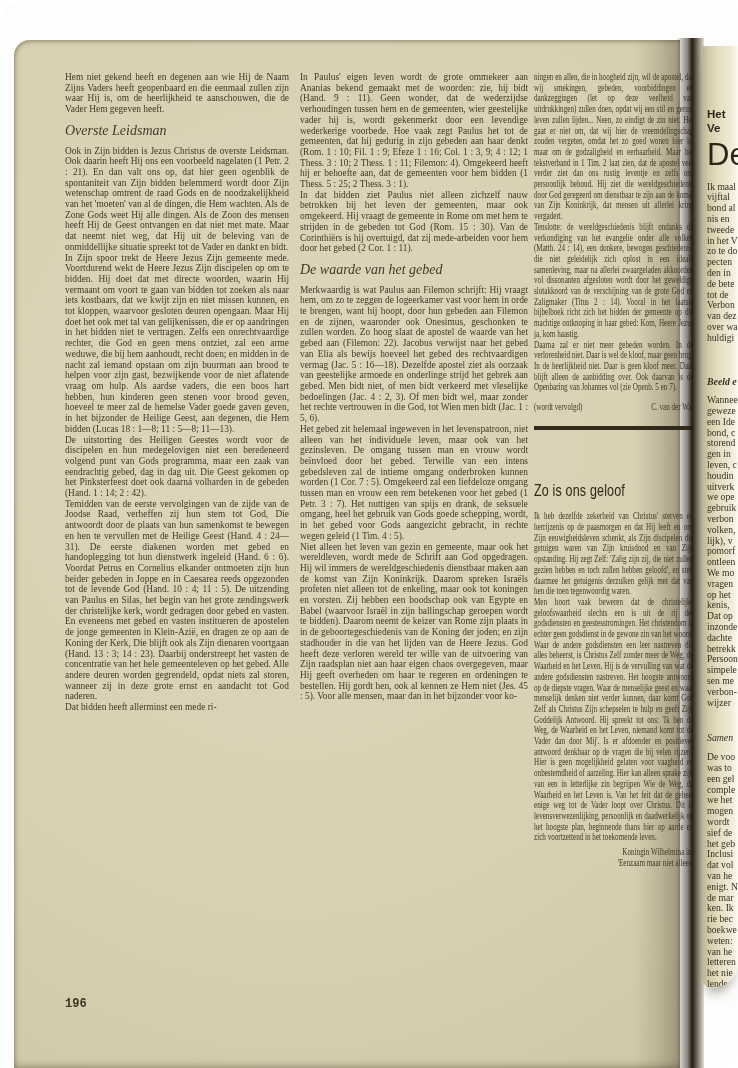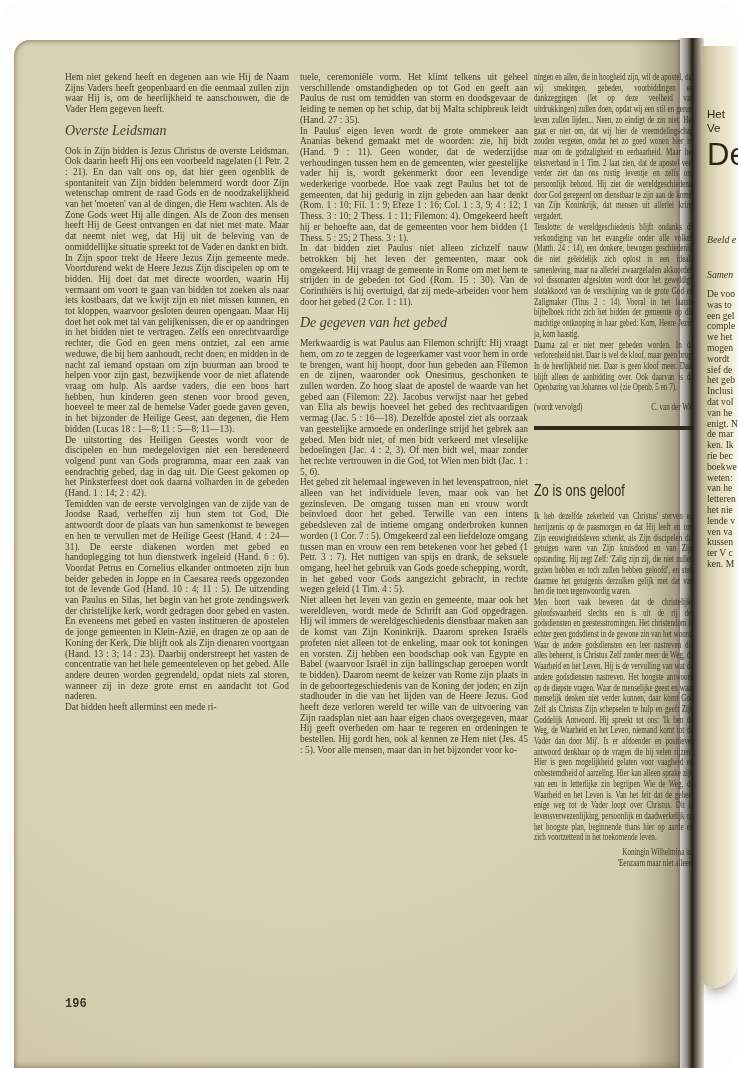--- a/index.html
+++ b/index.html
@@ -74,29 +74,29 @@
   .right-page{
     position:absolute;left:702px;top:46px;width:36px;height:942px;overflow:hidden;
     background:linear-gradient(90deg, #bdb190 0%, #d3caaa 18%, #e4ddc1 45%,
       #ece6cf 70%, var(--paper-edge) 92%, #fbf9f1 100%);
     border-radius:0 0 26px 10px;
     box-shadow:0 10px 12px -6px rgba(60,50,35,.5);
   }
   .rp-inner{padding:62px 0 0 5px;color:#38311f;}
   .rp-kicker{
     font-family:"Liberation Sans","DejaVu Sans",sans-serif;
-    font-weight:normal;font-size:11.5px;line-height:1.2;color:#2c2616;
+    font-weight:bold;font-size:11.5px;line-height:1.2;color:#2c2616;
   }
   .rp-title{
     font-family:"Liberation Sans","DejaVu Sans",sans-serif;
     font-weight:400;font-size:31px;line-height:1;color:#2c2616;margin:3px 0 12px;
   }
   .rp-frag{font-size:9.6px;line-height:10.8px;white-space:pre-line;}
   .rp-subhead{font-style:italic;font-size:9.8px;line-height:1.2;margin:0 0 8px;}
-  .gap-lg{margin-top:64px;}
+  .gap-lg{margin-top:32px;font-weight:bold;}
   .gap-md{margin-top:24px;}
 </style>
 </head>
 <body>
 
 <div class="scan">
 
   <div class="main-page">
     <div class="fold-darken"></div>
 
@@ -104,24 +104,23 @@
       <p class="para">Hem niet gekend heeft en degenen aan wie Hij de Naam Zijns Vaders heeft geopenbaard en die eenmaal zullen zijn waar Hij is, om de heerlijkheid te aanschouwen, die de Vader Hem gegeven heeft.</p>
       <h3 class="subhead">Overste Leidsman</h3>
       <p class="para">Ook in Zijn bidden is Jezus Christus de overste Leidsman. Ook daarin heeft Hij ons een voorbeeld nagelaten (1 Petr. 2 : 21). En dan valt ons op, dat hier geen ogenblik de spontaniteit van Zijn bidden belemmerd wordt door Zijn wetenschap omtrent de raad Gods en de noodzakelijkheid van het 'moeten' van al de dingen, die Hem wachten. Als de Zone Gods weet Hij alle dingen. Als de Zoon des mensen heeft Hij de Geest ontvangen en dat niet met mate. Maar dat neemt niet weg, dat Hij uit de beleving van de onmiddellijke situatie spreekt tot de Vader en dankt en bidt.</p>
       <p class="para">In Zijn spoor trekt de Heere Jezus Zijn gemeente mede. Voortdurend wekt de Heere Jezus Zijn discipelen op om te bidden. Hij doet dat met directe woorden, waarin Hij vermaant om voort te gaan van bidden tot zoeken als naar iets kostbaars, dat we kwijt zijn en niet missen kunnen, en tot kloppen, waarvoor gesloten deuren opengaan. Maar Hij doet het ook met tal van gelijkenissen, die er op aandringen in het bidden niet te vertragen. Zelfs een onrechtvaardige rechter, die God en geen mens ontziet, zal een arme weduwe, die bij hem aanhoudt, recht doen; en midden in de nacht zal iemand opstaan om zijn buurman aan brood te helpen voor zijn gast, bezwijkende voor de niet aflatende vraag om hulp. Als aardse vaders, die een boos hart hebben, hun kinderen geen stenen voor brood geven, hoeveel te meer zal de hemelse Vader goede gaven geven, in het bijzonder de Heilige Geest, aan degenen, die Hem bidden (Lucas 18 : 1—8; 11 : 5—8; 11—13).</p>
       <p class="para">De uitstorting des Heiligen Geestes wordt voor de discipelen en hun medegelovigen niet een beredeneerd volgend punt van Gods programma, maar een zaak van eendrachtig gebed, dag in dag uit. Die Geest gekomen op het Pinksterfeest doet ook daarná volharden in de gebeden (Hand. 1 : 14; 2 : 42).</p>
       <p class="para">Temidden van de eerste vervolgingen van de zijde van de Joodse Raad, verheffen zij hun stem tot God, Die antwoordt door de plaats van hun samenkomst te bewegen en hen te vervullen met de Heilige Geest (Hand. 4 : 24—31). De eerste diakenen worden met gebed en handoplegging tot hun dienstwerk ingeleid (Hand. 6 : 6). Voordat Petrus en Cornelius elkander ontmoeten zijn hun beider gebeden in Joppe en in Caesarea reeds opgezonden tot de levende God (Hand. 10 : 4; 11 : 5). De uitzending van Paulus en Silas, het begin van het grote zendingswerk der christelijke kerk, wordt gedragen door gebed en vasten. En eveneens met gebed en vasten institueren de apostelen de jonge gemeenten in Klein-Azië, en dragen ze op aan de Koning der Kerk, Die blijft ook als Zijn dienaren voortgaan (Hand. 13 : 3; 14 : 23). Daarbij onderstreept het vasten de concentratie van het hele gemeenteleven op het gebed. Alle andere deuren worden gegrendeld, opdat niets zal storen, wanneer zij in deze grote ernst en aandacht tot God naderen.</p>
       <p class="para">Dat bidden heeft allerminst een mede ri-</p>
     </div>
 
     <div class="col col2">
-      <p class="para">tuele, ceremoniële vorm. Het klimt telkens uit geheel verschillende omstandigheden op tot God en geeft aan Paulus de rust om temidden van storm en doodsgevaar de leiding te nemen op het schip, dat bij Malta schipbreuk leidt (Hand. 27 : 35).</p>
       <p class="para">In Paulus' eigen leven wordt de grote ommekeer aan Ananias bekend gemaakt met de woorden: zie, hij bidt (Hand. 9 : 11). Geen wonder, dat de wederzijdse verhoudingen tussen hem en de gemeenten, wier geestelijke vader hij is, wordt gekenmerkt door een levendige wederkerige voorbede. Hoe vaak zegt Paulus het tot de gemeenten, dat hij gedurig in zijn gebeden aan haar denkt (Rom. 1 : 10; Fil. 1 : 9; Efeze 1 : 16; Col. 1 : 3, 9; 4 : 12; 1 Thess. 3 : 10; 2 Thess. 1 : 11; Filemon: 4). Omgekeerd heeft hij er behoefte aan, dat de gemeenten voor hem bidden (1 Thess. 5 : 25; 2 Thess. 3 : 1).</p>
       <p class="para">In dat bidden ziet Paulus niet alleen zichzelf nauw betrokken bij het leven der gemeenten, maar ook omgekeerd. Hij vraagt de gemeente in Rome om met hem te strijden in de gebeden tot God (Rom. 15 : 30). Van de Corinthiërs is hij overtuigd, dat zij mede-arbeiden voor hem door het gebed (2 Cor. 1 : 11).</p>
-      <h3 class="subhead">De gegeven van het gebed</h3>
+      <h3 class="subhead">De waarde van het gebed</h3>
       <p class="para">Merkwaardig is wat Paulus aan Filemon schrijft: Hij vraagt hem, om zo te zeggen de logeerkamer vast voor hem in orde te brengen, want hij hoopt, door hun gebeden aan Filemon en de zijnen, waaronder ook Onesimus, geschonken te zullen worden. Zo hoog slaat de apostel de waarde van het gebed aan (Filemon: 22). Jacobus verwijst naar het gebed van Elia als bewijs hoeveel het gebed des rechtvaardigen vermag (Jac. 5 : 16—18). Dezelfde apostel ziet als oorzaak van geestelijke armoede en onderlinge strijd het gebrek aan gebed. Men bidt niet, of men bidt verkeerd met vleselijke bedoelingen (Jac. 4 : 2, 3). Of men bidt wel, maar zonder het rechte vertrouwen in die God, tot Wien men bidt (Jac. 1 : 5, 6).</p>
       <p class="para">Het gebed zit helemaal ingeweven in het levenspatroon, niet alleen van het individuele leven, maar ook van het gezinsleven. De omgang tussen man en vrouw wordt beïnvloed door het gebed. Terwille van een intens gebedsleven zal de intieme omgang onderbroken kunnen worden (1 Cor. 7 : 5). Omgekeerd zal een liefdeloze omgang tussen man en vrouw een rem betekenen voor het gebed (1 Petr. 3 : 7). Het nuttigen van spijs en drank, de seksuele omgang, heel het gebruik van Gods goede schepping, wordt, in het gebed voor Gods aangezicht gebracht, in rechte wegen geleid (1 Tim. 4 : 5).</p>
       <p class="para">Niet alleen het leven van gezin en gemeente, maar ook het wereldleven, wordt mede de Schrift aan God opgedragen. Hij wil immers de wereldgeschiedenis dienstbaar maken aan de komst van Zijn Koninkrijk. Daarom spreken Israëls profeten niet alleen tot de enkeling, maar ook tot koningen en vorsten. Zij hebben een boodschap ook van Egypte en Babel (waarvoor Israël in zijn ballingschap geroepen wordt te bidden). Daarom neemt de keizer van Rome zijn plaats in in de geboortegeschiedenis van de Koning der joden; en zijn stadhouder in die van het lijden van de Heere Jezus. God heeft deze verloren wereld ter wille van de uitvoering van Zijn raadsplan niet aan haar eigen chaos overgegeven, maar Hij geeft overheden om haar te regeren en ordeningen te bestellen. Hij gordt hen, ook al kennen ze Hem niet (Jes. 45 : 5). Voor alle mensen, maar dan in het bijzonder voor ko-</p>
     </div>
 
     <div class="col col3">
       <p class="para">ningen en allen, die in hoogheid zijn, wil de apostel, dat wij smekingen, gebeden, voorbiddingen en dankzeggingen (let op deze veelheid van uitdrukkingen) zullen doen, opdat wij een stil en gerust leven zullen lijden... Neen, zo eindigt de zin niet. Het gaat er niet om, dat wij hier de vreemdelingschap zouden vergeten, omdat het zo goed wonen hier is, maar om de godzaligheid en eerbaarheid. Maar het tekstverband in 1 Tim. 2 laat zien, dat de apostel veel verder ziet dan ons rustig leventje en zelfs ons persoonlijk behoud. Hij ziet die wereldgeschiedenis door God geregeerd om dienstbaar te zijn aan de komst van Zijn Koninkrijk, dat mensen uit allerlei kring vergadert.</p>
       <p class="para">Tenslotte: de wereldgeschiedenis blijft ondanks de verkondiging van het evangelie onder alle volken (Matth. 24 : 14), een donkere, bewogen geschiedenis, die niet geleidelijk zich oplost in een ideale samenleving, maar na allerlei zwaargeladen akkoorden vol dissonanten afgesloten wordt door het geweldige slotakkoord van de verschijning van de grote God en Zaligmaker (Titus 2 : 14). Vooral in het laatste bijbelboek richt zich het bidden der gemeente op die machtige ontknoping in haar gebed: Kom, Heere Jezus ja, kom haastig.</p>
       <p class="para">Daarna zal er niet meer gebeden worden. In de verlorenheid niet. Daar is wel de kloof, maar geen brug. In de heerlijkheid niet. Daar is geen kloof meer. Daar blijft alleen de aanbidding over. Ook daarvan is de Openbaring van Johannes vol (zie Openb. 5 en 7).</p>
       <div class="sigrow">
@@ -140,21 +139,65 @@
 
     <div class="pageno">196</div>
   </div>
 
   <div class="gutter"></div>
 
   <div class="right-page">
     <div class="rp-inner">
       <div class="rp-kicker">Het Ve</div>
       <div class="rp-title">De</div>
+      <div class="rp-frag">Ik maal
+vijftal
+bond al
+nis en
+tweede
+in het V
+zo te do
+pecten
+den in
+de bete
+tot de
+Verbon
+van dez
+over wa
+huldigi</div>
       <div class="rp-subhead gap-lg">Beeld e</div>
+      <div class="rp-frag">Wannee
+geweze
+een Ide
+bond, c
+storend
+gen in
+leven, c
+houdin
+uitverk
+we ope
+gebruik
+verbon
+volken,
+lijk), v
+pomorf
+ontleen
+We mo
+vragen
+op het
+kenis,
+Dat op
+inzonde
+dachte
+betrekk
+Persoon
+simpele
+sen me
+verbon-
+wijzer</div>
       <div class="rp-subhead gap-md">Samen</div>
       <div class="rp-frag">De voo
 was to
 een gel
 comple
 we het
 mogen
 wordt
 sief de
 het geb

